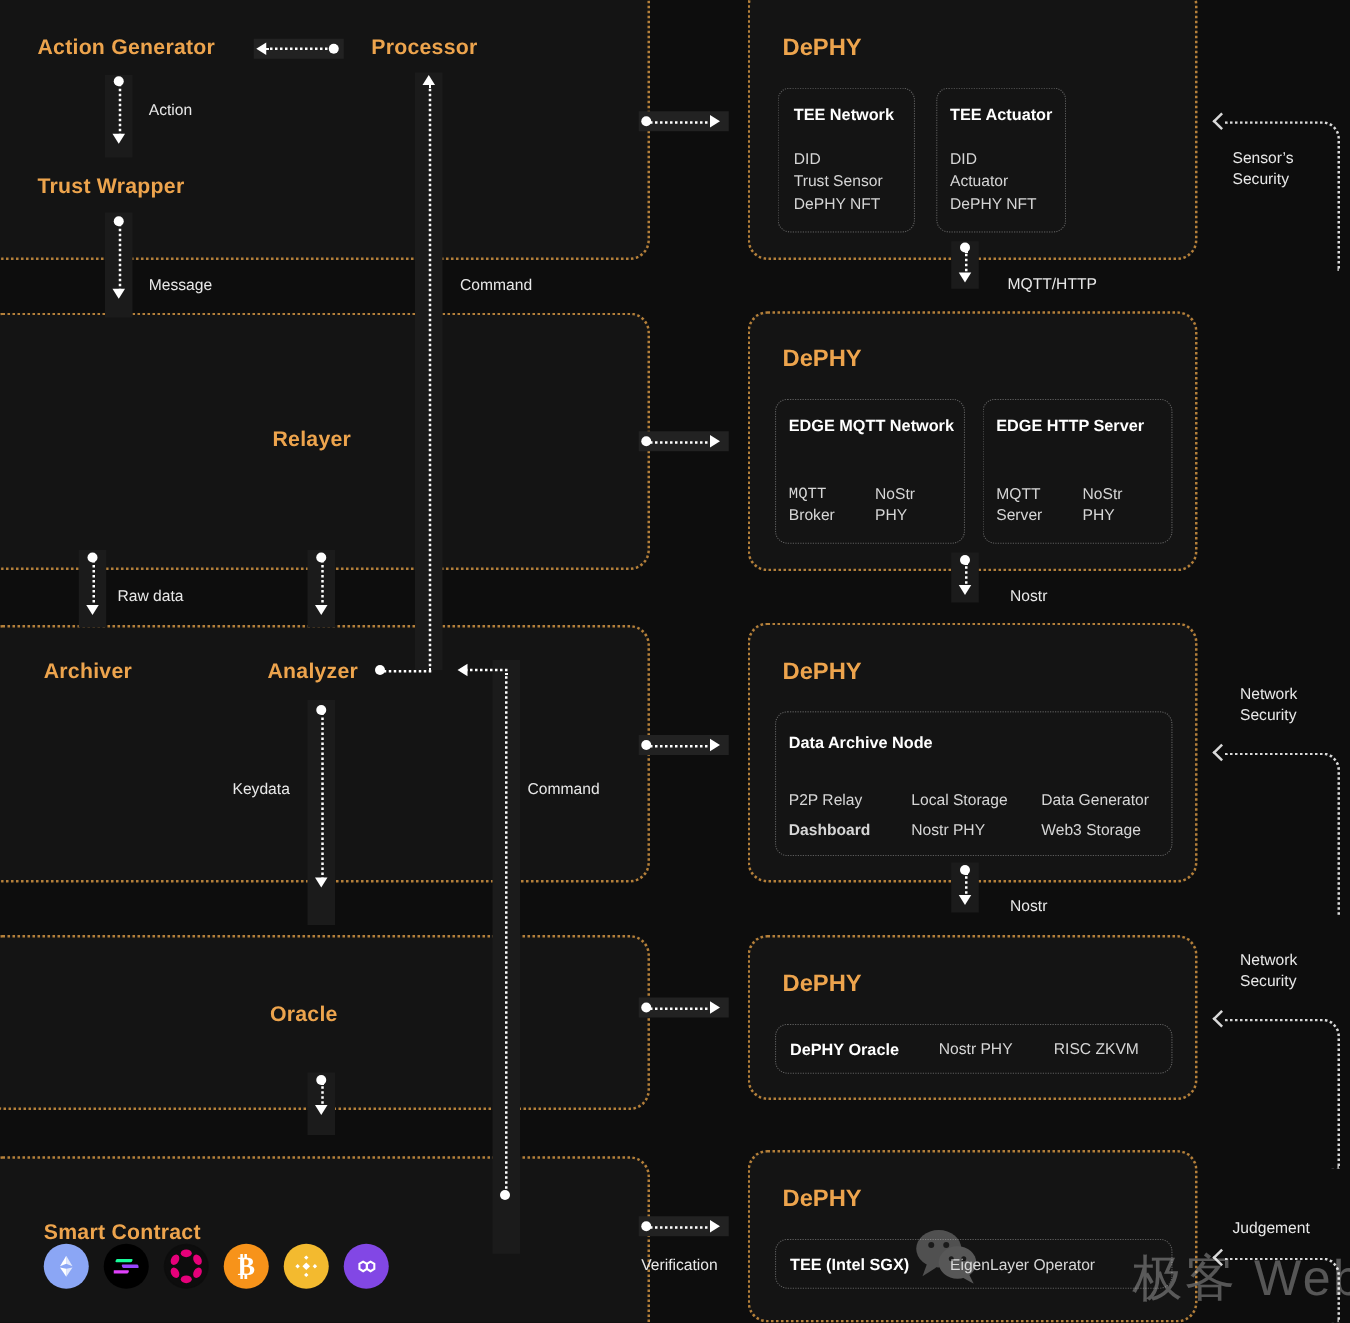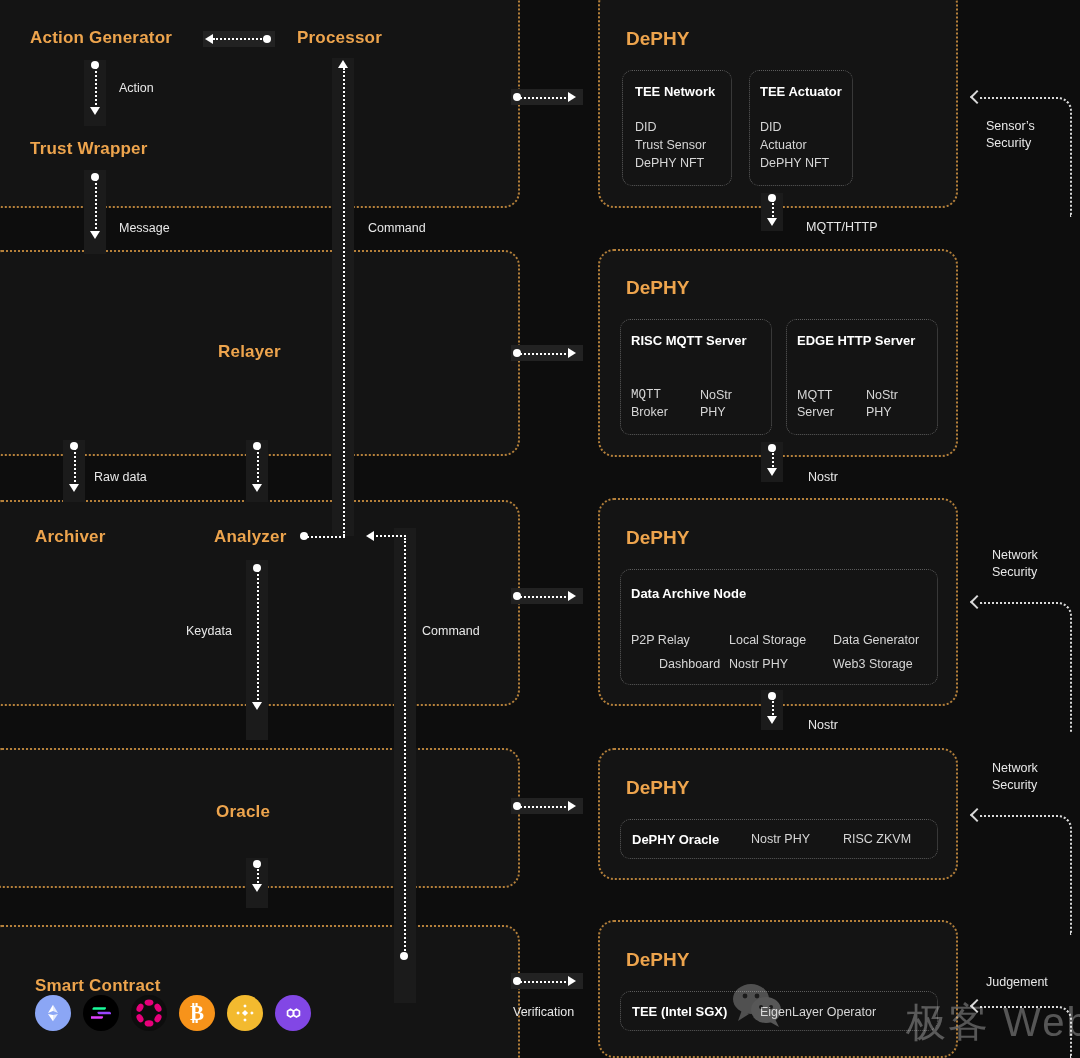--- a/index.html
+++ b/index.html
@@ -253,21 +253,21 @@
 
   <div class="vline-bg" style="left:761px; top:193px; width:22px; height:38px;"></div>
   <div class="dot" style="left:768px; top:194px;"></div>
   <div class="vline" style="left:772px; top:200px; height:20px;"></div>
   <div class="arrow-down" style="left:767px; top:218px;"></div>
   <div class="edge-label" style="left:806px; top:219px;">MQTT/HTTP</div>
 
   <div class="panel" style="left:598px; top:249px; width:360px; height:208px;"></div>
   <div class="dephy-title" style="left:626px; top:277px;">DePHY</div>
   <div class="inner" style="left:620px; top:319px; width:152px; height:116px;"></div>
-  <div class="inner-title" style="left:631px; top:333px;">RISC MQTT Server</div>
+  <div class="inner-title" style="left:631px; top:333px;">EDGE MQTT Network</div>
   <div class="inner-item" style="left:631px; top:388px;font-family:Liberation Mono, monospace;">MQTT</div>
   <div class="inner-item" style="left:700px; top:388px;">NoStr</div>
   <div class="inner-item" style="left:631px; top:405px;">Broker</div>
   <div class="inner-item" style="left:700px; top:405px;">PHY</div>
 
   <div class="inner" style="left:786px; top:319px; width:152px; height:116px;"></div>
   <div class="inner-title" style="left:797px; top:333px;">EDGE HTTP Server</div>
   <div class="inner-item" style="left:797px; top:388px;">MQTT</div>
   <div class="inner-item" style="left:866px; top:388px;">NoStr</div>
   <div class="inner-item" style="left:797px; top:405px;">Server</div>
@@ -279,21 +279,21 @@
   <div class="arrow-down" style="left:767px; top:468px;"></div>
   <div class="edge-label" style="left:808px; top:469px;">Nostr</div>
 
   <div class="panel" style="left:598px; top:498px; width:360px; height:208px;"></div>
   <div class="dephy-title" style="left:626px; top:527px;">DePHY</div>
   <div class="inner" style="left:620px; top:569px; width:318px; height:116px;"></div>
   <div class="inner-title" style="left:631px; top:586px;">Data Archive Node</div>
   <div class="inner-item" style="left:631px; top:633px;">P2P Relay</div>
   <div class="inner-item" style="left:729px; top:633px;">Local Storage</div>
   <div class="inner-item" style="left:833px; top:633px;">Data Generator</div>
-  <div class="inner-item" style="left:659px; top:657px;">Dashboard</div>
+  <div class="inner-item" style="left:631px; top:657px;font-weight:bold;">Dashboard</div>
   <div class="inner-item" style="left:729px; top:657px;">Nostr PHY</div>
   <div class="inner-item" style="left:833px; top:657px;">Web3 Storage</div>
 
   <div class="vline-bg" style="left:761px; top:690px; width:22px; height:40px;"></div>
   <div class="dot" style="left:768px; top:692px;"></div>
   <div class="vline" style="left:772px; top:698px; height:20px;"></div>
   <div class="arrow-down" style="left:767px; top:716px;"></div>
   <div class="edge-label" style="left:808px; top:717px;">Nostr</div>
 
   <div class="panel" style="left:598px; top:748px; width:360px; height:132px;"></div>

